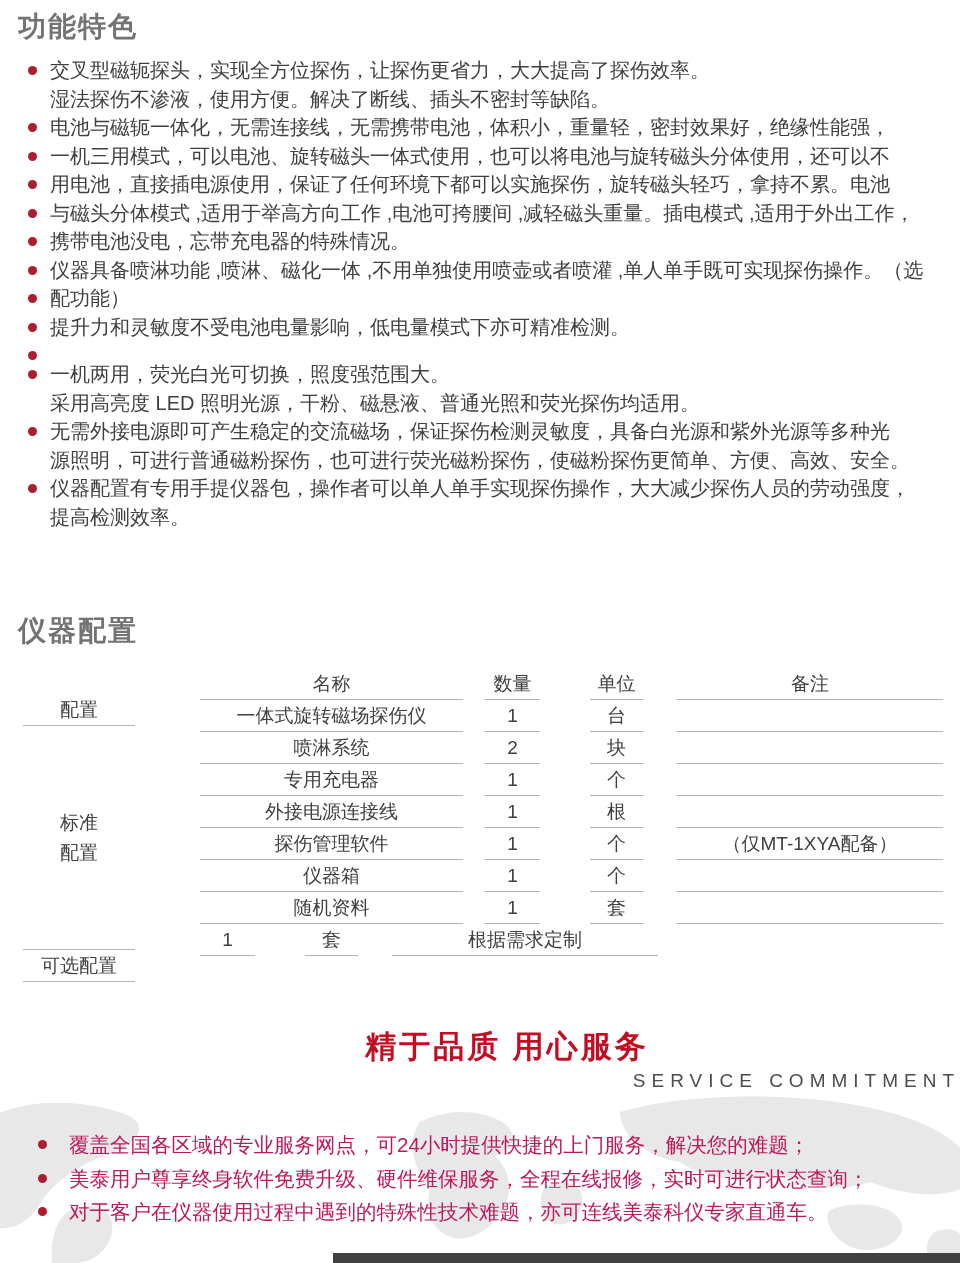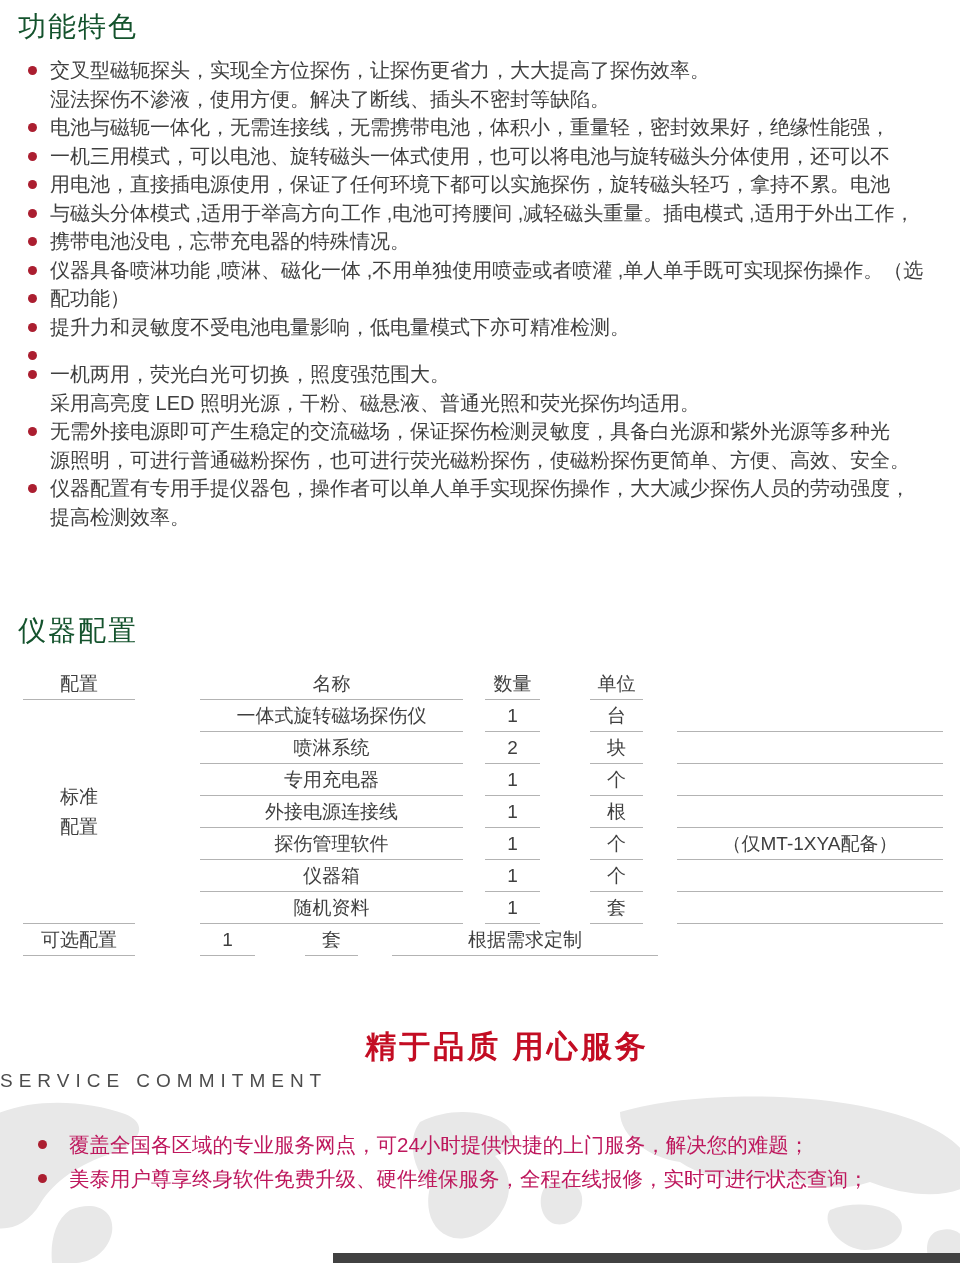--- a/index.html
+++ b/index.html
@@ -1,21 +1,21 @@
 <!DOCTYPE html>
 <html><head>
 <meta charset="utf-8">
 <style>
   html,body{margin:0;padding:0;}
   body{
     width:960px;height:1263px;position:relative;overflow:hidden;
     background:#ffffff;color:#3f3f3f;
     font-family:"Liberation Sans", sans-serif;
   }
-  .h-red{color:#14532d;font-weight:normal;font-size:28px;letter-spacing:2px;}
+  .h-red{color:#737373;font-weight:bold;font-size:28px;letter-spacing:2px;}
   #features-heading{position:absolute;left:18px;top:8px;}
   
   #feat-list{position:absolute;left:28px;top:56px;width:912px;}
   .feat-line{display:flex;align-items:flex-start;font-size:20px;line-height:28.5px;white-space:nowrap;}
   .dot{width:9px;height:9px;border-radius:50%;background:#ab1e30;margin:10px 13px 0 0;flex:0 0 9px;}
   .nd .dot{visibility:hidden;}
   
   #config-heading{position:absolute;left:18px;top:612px;text-align:right;}
   #cfg-table{position:absolute;left:23px;top:668px;display:flex;font-size:19px;}
   .cell{height:32px;display:flex;align-items:center;justify-content:center;
@@ -25,21 +25,21 @@
              border-bottom:1px solid #b3b3b3;box-sizing:border-box;}
   .group-std .lbl{width:44px;line-height:30px;text-align:center;}
   .trow{display:flex;}
   .c-name{width:263px;margin-right:22px;}
   .c-qty{width:55px;margin-right:50px;}
   .c-unit{width:53px;margin-right:34px;}
   .c-rem{width:266px;}
   
   #svc-title{position:absolute;top:1026px;left:0;width:960px;text-align:center;
              font-size:31px;font-weight:bold;color:#c30d23;letter-spacing:3px;padding-left:27px;}
-  #svc-sub{position:absolute;top:1070px;left:0;width:960px;text-align:left;
+  #svc-sub{position:absolute;top:1070px;left:0;width:960px;text-align:right;
            font-size:19px;color:#4c4c4c;letter-spacing:6px;}
   #svc-list{position:absolute;left:38px;top:1128px;width:900px;}
   .svc-line{display:flex;align-items:flex-start;font-size:20.5px;line-height:33.5px;white-space:nowrap;color:#be185d;}
   .svc-line .dot{margin:12px 22px 0 0;}
   
   #map{position:absolute;left:0;top:1092px;width:960px;height:171px;z-index:-1;}
   #footer-bar{position:absolute;left:333px;top:1253px;width:627px;height:10px;background:#414141;}
 </style>
 </head>
 <body>
@@ -126,31 +126,32 @@
         <span class="dot"></span>
         <span>提高检测效率。</span>
       </div>
   </div>
 </div>
 
 <div id="config-section">
   <div id="config-heading" class="h-red">仪器配置</div>
   <div id="cfg-table">
     <div class="col-config">
-      <div class="cell" style="width:112px;">配置</div>
+      <div class="cell" style="width:112px;margin-top:26px;">配置</div>
       <div class="group-std">
           <span class="lbl">标准配置</span>
         </div>
       <div class="cell" style="width:112px;">可选配置</div>
     </div>
     <div>
       <div class="trow">
         <div class="cell c-name">名称</div>
         <div class="cell c-qty">数量</div>
         <div class="cell c-unit">单位</div>
+        <div class="cell c-rem">备注</div>
       </div>
       <div class="trow">
         <div class="cell c-name">一体式旋转磁场探伤仪</div>
         <div class="cell c-qty">1</div>
         <div class="cell c-unit">台</div>
         <div class="cell c-rem"></div>
       </div>
       <div class="trow">
         <div class="cell c-name">喷淋系统</div>
         <div class="cell c-qty">2</div>
@@ -201,16 +202,20 @@
   <div id="svc-sub">SERVICE COMMITMENT</div>
   <div id="svc-list">
     <div class="svc-line">
         <span class="dot"></span>
         <span>覆盖全国各区域的专业服务网点，可24小时提供快捷的上门服务，解决您的难题；</span>
       </div>
     <div class="svc-line">
         <span class="dot"></span>
         <span>美泰用户尊享终身软件免费升级、硬件维保服务，全程在线报修，实时可进行状态查询；</span>
       </div>
+    <div class="svc-line">
+        <span class="dot"></span>
+        <span>对于客户在仪器使用过程中遇到的特殊性技术难题，亦可连线美泰科仪专家直通车。</span>
+      </div>
   </div>
 </div>
 
 <div id="footer-bar"></div>
 
 </body></html>

